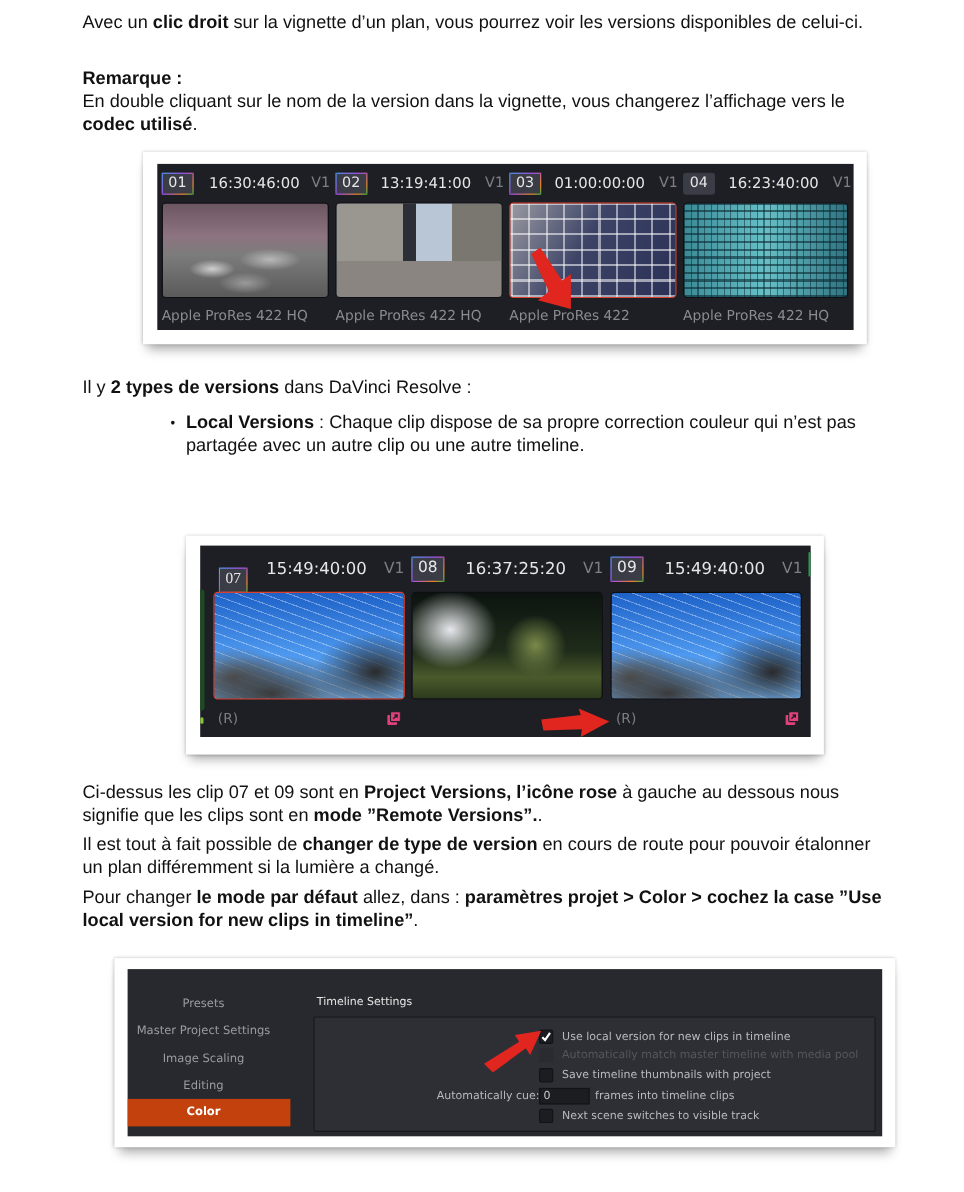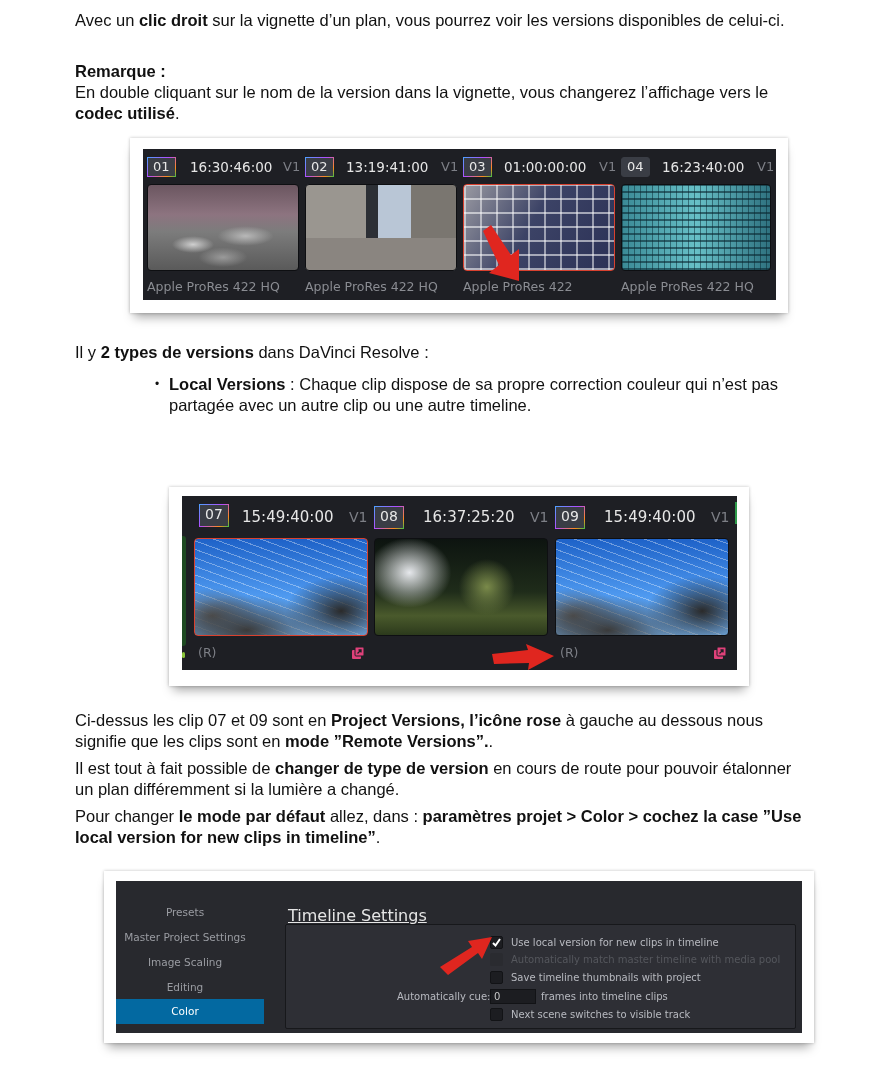--- a/index.html
+++ b/index.html
@@ -51,22 +51,22 @@
       radial-gradient(ellipse 40px 40px at 65% 50%, #7a8a4a, transparent 70%),
       linear-gradient(180deg, #0d1410 0%, #1f2c1a 55%, #4a5a2c 80%, #2c3a1c 100%); }
 
   .footer-r { position: absolute; font-family: "DejaVu Sans", sans-serif; font-size: 12.5px; color: #7d7f86; }
   .remote-icon { position: absolute; width: 12px; height: 12px; }
 
   
   .dlg { position: absolute; background: #28292e; font-family: "DejaVu Sans", sans-serif; overflow: hidden; }
   .dlg-title { position: absolute; left: 0; top: 0; right: 0; height: 18px; background: #36373c; color: #e8e8e8; font-size: 11px; line-height: 18px; padding-left: 4px; border-bottom: 1px solid #18191c; }
   .nav-item { position: absolute; left: 0; width: 148px; height: 25px; font-size: 10.5px; line-height: 25px; text-align: center; padding-right: 10px; color: #9a9ca2; }
-  .nav-item.active { background: #0369a1; color: #ffffff; }
-  .section-title { position: absolute; font-size: 16px; color: #e6e6e6; text-decoration: underline; }
+  .nav-item.active { background: #c2410c; color: #ffffff; font-weight: bold; }
+  .section-title { position: absolute; font-size: 10px; color: #e6e6e6; }
   .inner { position: absolute; border: 1px solid #17181b; border-radius: 2px; background: #2e2f35; }
   .opt { position: absolute; font-size: 10px; color: #b8bac0; white-space: nowrap; }
   .opt.dis { color: #55575d; }
   .cb { position: absolute; width: 13px; height: 13px; background: #1c1d21; border: 1px solid #121316; border-radius: 2px; }
   .cb.dis { background: #2a2b30; border-color: #2a2b30; }
   .num-input { position: absolute; width: 46px; height: 15px; background: #1c1d21; border: 1px solid #121316; color: #c8c8c8; font-size: 10px; line-height: 13px; padding-left: 3px; }
 
   .bullets { position: absolute; left: 155px; width: 650px; font-size: 16.5px; line-height: 21px; }
   .bullets li { list-style: none; position: relative; padding-left: 14px; margin-bottom: 4px; }
   .bullets li::before { content: "•"; position: absolute; left: 0; top: 0; font-size: 12px; }
@@ -143,21 +143,21 @@
 <div class="frame" style="left:145px; top:487px; width:580px; height:199px;">
   <div class="dark" style="left:13px; top:9px; width:555px; height:174px;">
 
     <div style="position:absolute; left:-6px; top:40px; width:10px; height:110px; background:#1e4a22; border-radius:3px;"></div>
     <div style="position:absolute; left:0px; top:156px; width:3px; height:6px; background:#8ac53a; border-radius:2px;"></div>
 
     <div style="position:absolute; right:0; top:6px; width:2px; height:22px; background:#2e9a4a;"></div>
 
     <div class="clip" style="left:11px; top:8px; width:176px; height:160px;">
       <div class="clip-head">
-        <span class="badge" style="left:6px; top:0; font-size:14px; line-height:19px; height:23px;">07</span>
+        <span class="badge" style="left:6px; top:12px; font-size:14px; line-height:19px; height:23px;font-family:Liberation Serif, serif;">07</span>
         <span class="tc" style="left:49px; top:3px; font-size:15px;">15:49:40:00</span>
         <span class="track" style="left:156px; top:3px; font-size:14px;">V1</span>
       </div>
       <div class="thumb sel t-sky" style="left:1px; top:34px; width:174px; height:98px;"></div>
       <span class="footer-r" style="left:5px; top:141px;">(R)</span>
       <svg class="remote-icon" style="left:159px; top:143px;" viewBox="0 0 12 12">
         <rect x="0" y="3" width="9" height="9" rx="1" fill="#e0417a"></rect>
         <rect x="3" y="0" width="9" height="9" rx="1" fill="#e0417a" stroke="#1e1f24" stroke-width="1"></rect>
         <path d="M5.5 6.5 L9 3 M6.5 3 H9 V5.5" stroke="#1e1f24" stroke-width="1.3" fill="none"></path>
       </svg>

